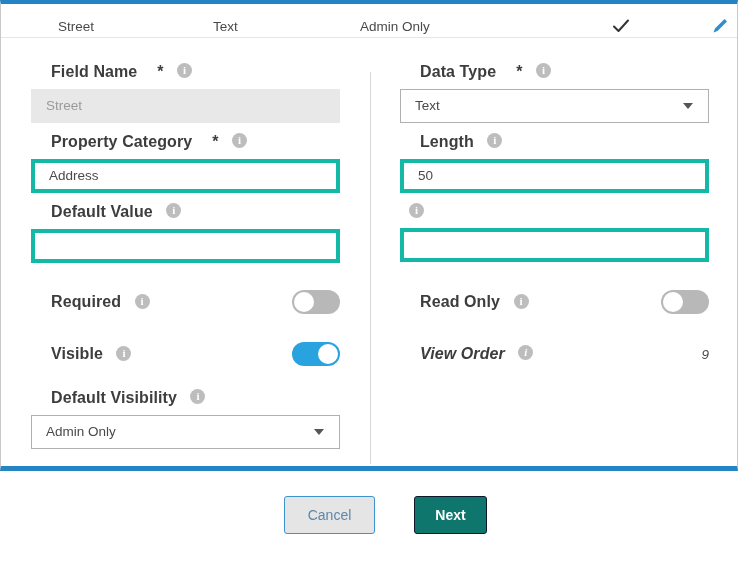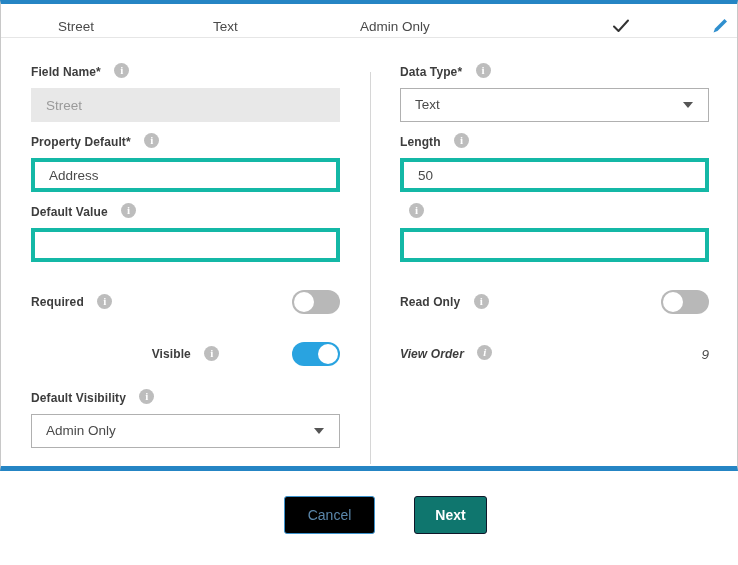--- a/index.html
+++ b/index.html
@@ -70,26 +70,27 @@
     position: absolute;
     left: 369px; top: 68px;
     width: 1px; height: 392px;
     background: #d6d6d6;
   }
 
   
   .field { position: absolute; left: 0; width: 309px; }
 
   .flabel {
-    font-size: 12px;
+    font-size: 16px;
     color: #3d3d3d;
     font-weight: bold;
     display: inline-block;
     vertical-align: middle;
     letter-spacing: 0.1px;
+    margin-left: 20px;
   }
   .req-star { font-weight: bold; }
 
   .info-icon {
     display: inline-block;
     vertical-align: middle;
     width: 15px; height: 15px;
     border-radius: 50%;
     background: #bdbdbd;
     margin-left: 9px;
@@ -199,21 +200,21 @@
     font-size: 14px;
     font-family: "Liberation Sans", sans-serif;
     border-radius: 3px;
     cursor: pointer;
     line-height: 36px;
     text-align: center;
   }
   .btn-cancel {
     left: 283px;
     width: 91px;
-    background: #000000;
+    background: #e5e5e5;
     border: 1px solid #3c93cd;
     color: #5b87ab;
   }
   .btn-next {
     left: 381px;
     width: 73px;
     background: #0f766e;
     border: 1px solid #0f172a;
     color: #ffffff;
     font-weight: bold;
@@ -247,40 +248,40 @@
 
   <div class="col-left">
 
     <div class="field" style="top:0px;">
       <span class="flabel">Field Name</span><span class="flabel req-star">*</span>
       <span class="info-icon"></span>
       <input class="input disabled" type="text" disabled="" value="Street" style="">
     </div>
 
     <div class="field" style="top:70px;">
-      <span class="flabel">Property Default</span><span class="flabel req-star">*</span>
+      <span class="flabel">Property Category</span><span class="flabel req-star">*</span>
       <span class="info-icon"></span>
       <input class="input" type="text" value="Address" style="">
     </div>
 
     <div class="field" style="top:140px;">
       <span class="flabel">Default Value</span>
       <span class="info-icon"></span>
       <input class="input" type="text" value="" style="">
     </div>
 
     <div class="togglerow" style="top:228px;">
       <span class="flabel">Required</span>
       <span class="info-icon"></span>
       <div class="toggle">
         <div class="knob"></div>
       </div>
     </div>
 
-    <div class="togglerow" style="top:280px;text-align:center;">
+    <div class="togglerow" style="top:280px;">
       <span class="flabel">Visible</span>
       <span class="info-icon"></span>
       <div class="toggle on">
         <div class="knob"></div>
       </div>
     </div>
 
     <div class="field" style="top:326px;">
       <span class="flabel">Default Visibility</span>
       <span class="info-icon"></span>

